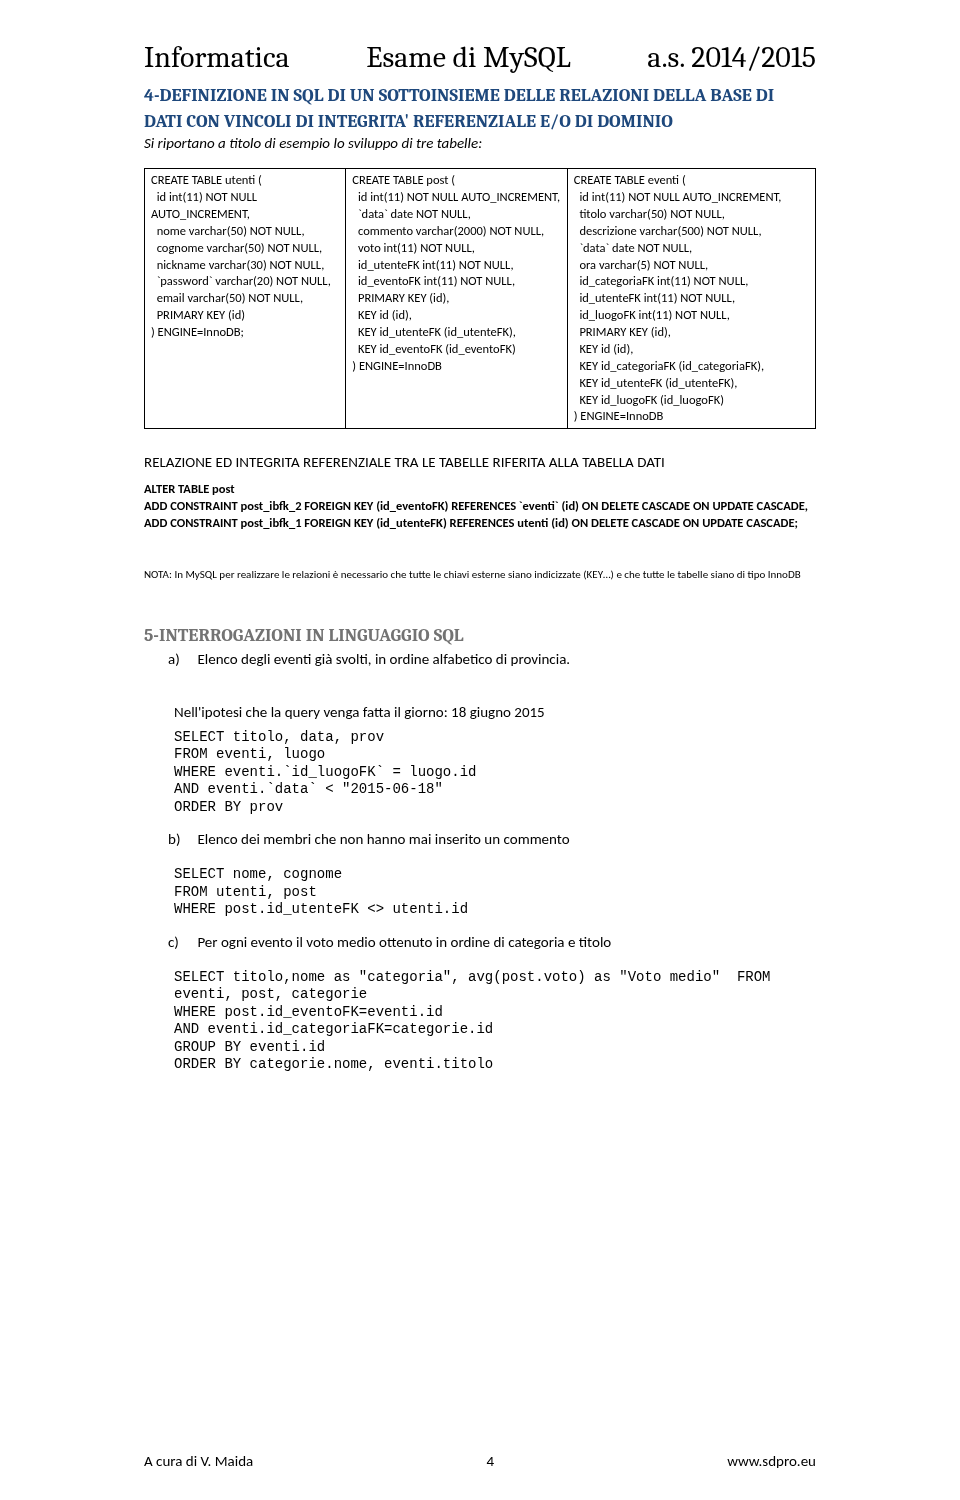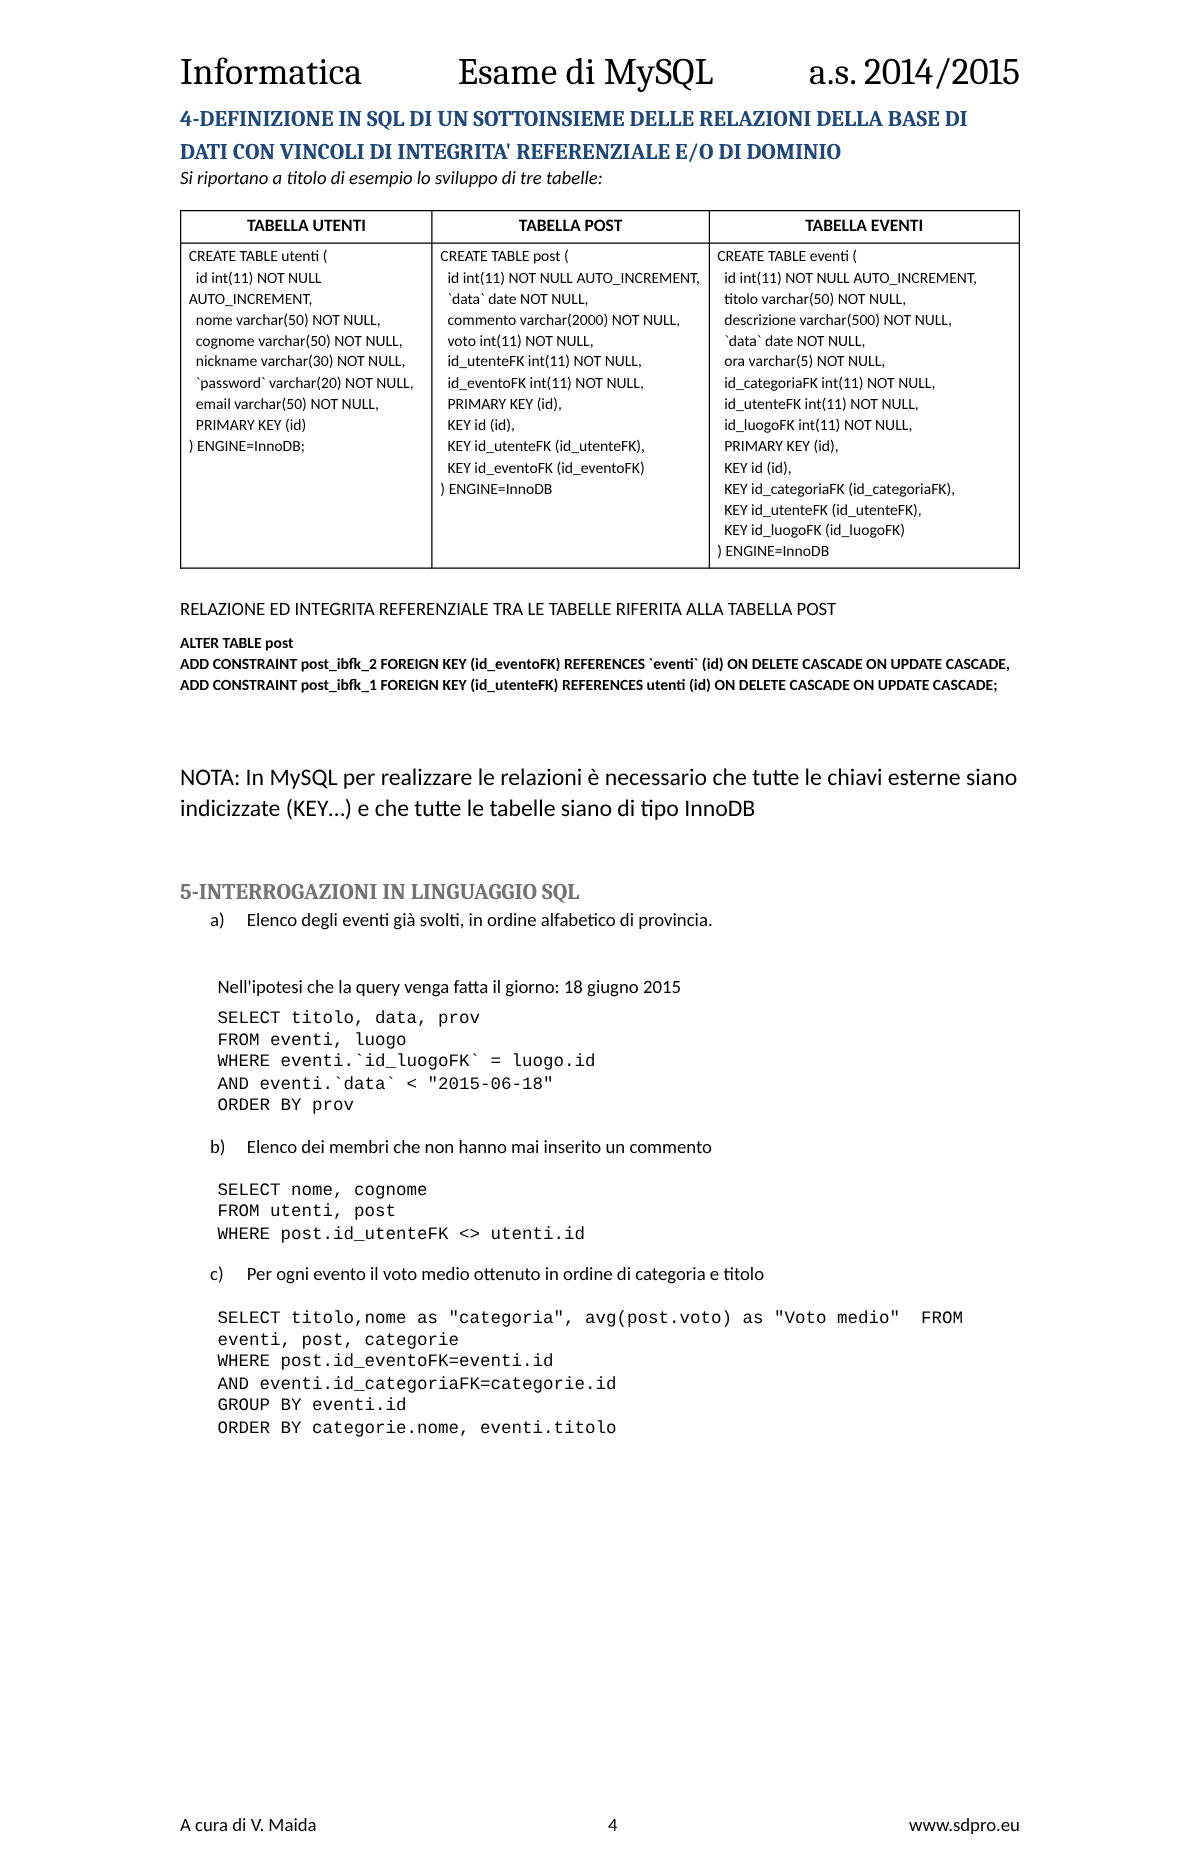--- a/index.html
+++ b/index.html
@@ -63,22 +63,22 @@
     font-size: 15px;
     margin-top: 24px;
   }
   .alter {
     font-size: 12.5px;
     font-weight: bold;
     margin-top: 10px;
     line-height: 1.35;
   }
   .nota {
-    font-size: 19px;
-    margin-top: 52px;
+    font-size: 11px;
+    margin-top: 36px;
     line-height: 1.35;
   }
   .h2b {
     font-family: Cambria, Georgia, serif;
     font-size: 18px;
     font-weight: bold;
     color: #737373;
     margin-top: 42px;
   }
   .qlist {
@@ -118,25 +118,20 @@
     <span>Esame di MySQL</span>
     <span>a.s. 2014/2015</span>
   </div>
 
   <div class="h2">4-DEFINIZIONE IN SQL DI UN SOTTOINSIEME DELLE RELAZIONI DELLA BASE DI</div>
   <div class="h2">DATI CON VINCOLI DI INTEGRITA' REFERENZIALE E/O DI DOMINIO</div>
   <div class="intro">Si riportano a titolo di esempio lo sviluppo di tre tabelle:</div>
 
   <table class="sql">
     <tbody>
-        <tr>
-      <th>TABELLA UTENTI</th>
-      <th>TABELLA POST</th>
-      <th>TABELLA EVENTI</th>
-    </tr>
     <tr>
       <td style="width:30%">
             <div class="pre">CREATE TABLE utenti (
   id int(11) NOT NULL AUTO_INCREMENT,
   nome varchar(50) NOT NULL,
   cognome varchar(50) NOT NULL,
   nickname varchar(30) NOT NULL,
   `password` varchar(20) NOT NULL,
   email varchar(50) NOT NULL,
   PRIMARY KEY (id)
@@ -170,21 +165,21 @@
   KEY id (id),
   KEY id_categoriaFK (id_categoriaFK),
   KEY id_utenteFK (id_utenteFK),
   KEY id_luogoFK (id_luogoFK)
 ) ENGINE=InnoDB</div>
           </td>
     </tr>
   </tbody>
     </table>
 
-  <div class="rel-title">RELAZIONE ED INTEGRITA REFERENZIALE TRA LE TABELLE RIFERITA ALLA TABELLA POST</div>
+  <div class="rel-title">RELAZIONE ED INTEGRITA REFERENZIALE TRA LE TABELLE RIFERITA ALLA TABELLA DATI</div>
   <div class="alter">
     <div>ALTER TABLE post</div>
     <div> ADD CONSTRAINT post_ibfk_2 FOREIGN KEY (id_eventoFK) REFERENCES `eventi` (id) ON DELETE CASCADE ON UPDATE CASCADE,</div>
     <div> ADD CONSTRAINT post_ibfk_1 FOREIGN KEY (id_utenteFK) REFERENCES utenti (id) ON DELETE CASCADE ON UPDATE CASCADE;</div>
   </div>
 
   <div class="nota">NOTA:  In MySQL per realizzare le relazioni è necessario che tutte le chiavi esterne siano indicizzate (KEY…) e che tutte le tabelle siano di tipo InnoDB</div>
 
   <div class="h2b">5-INTERROGAZIONI IN LINGUAGGIO SQL</div>
 

